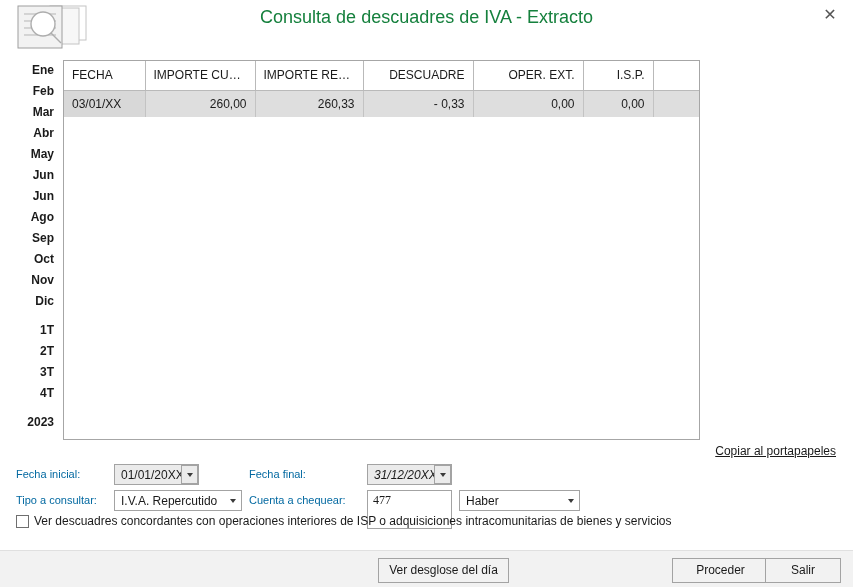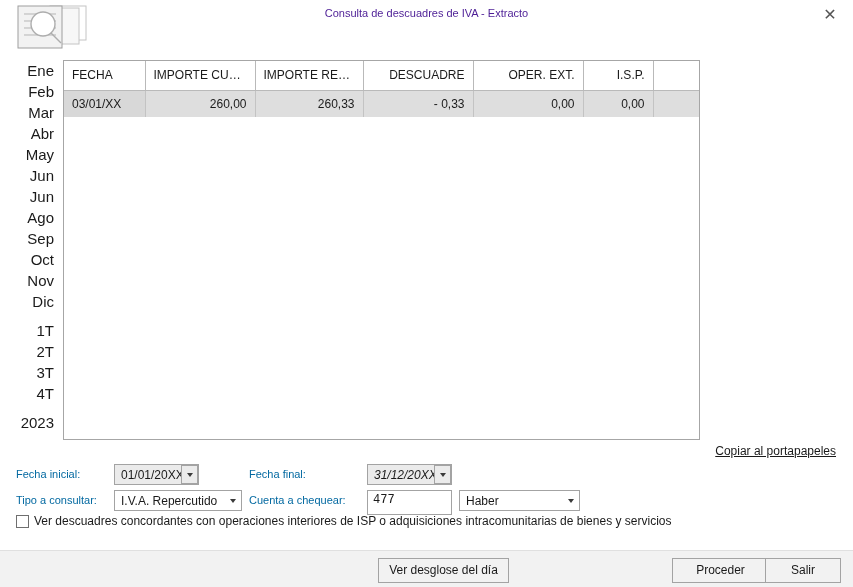--- a/index.html
+++ b/index.html
@@ -17,22 +17,22 @@
   }
 
   
   .titlebar {
     position: absolute; left: 0; top: 0; width: 853px; height: 50px;
     background: #ffffff;
   }
   .title-text {
     position: absolute; left: 0; top: 7px; width: 853px;
     text-align: center;
-    font-size: 11px;
-    color: #4c1d95;
+    font-size: 18px;
+    color: #15803d;
   }
   .close-btn {
     position: absolute; right: 6px; top: 2px;
     width: 34px; height: 26px;
     display: flex; align-items: center; justify-content: center;
     font-size: 16px; line-height: 1; color: #555;
     cursor: pointer;
     font-family: "DejaVu Sans", sans-serif;
   }
 
@@ -44,24 +44,25 @@
 
   
   .month-rail {
     position: absolute; left: 8px; top: 60px;
     width: 52px;
   }
   .month-item {
     height: 21px; line-height: 21px;
     text-align: right;
     padding-right: 6px;
-    font-size: 15px;
+    font-size: 12px;
     color: #1a1a1a;
     cursor: pointer;
     white-space: nowrap;
+    font-weight: bold;
   }
   .month-item.gap { margin-top: 8px; }
 
   
   .grid-panel {
     position: absolute; left: 63px; top: 60px;
     width: 637px; height: 380px;
     border: 1px solid #a6a6a6;
     background: #ffffff;
     box-sizing: border-box;
@@ -148,26 +149,26 @@
     height: 19px;
     box-sizing: border-box;
     margin-right: 0;
   }
 
   .textinput {
     position: absolute;
     box-sizing: border-box;
     border: 1px solid #a3a3a3;
     background: #ffffff;
-    height: 25px;
+    height: 39px;
     line-height: 19px;
     padding-left: 5px;
     font-size: 12px;
     color: #1a1a1a;
-    font-family: Liberation Mono, monospace;
+    font-family: Liberation Serif, serif;
   }
 
   
   .check-row {
     position: absolute; left: 16px; top: 514px;
     display: flex; align-items: center;
     font-size: 12px; color: #1a1a1a;
     cursor: pointer;
   }
   .check-box {

